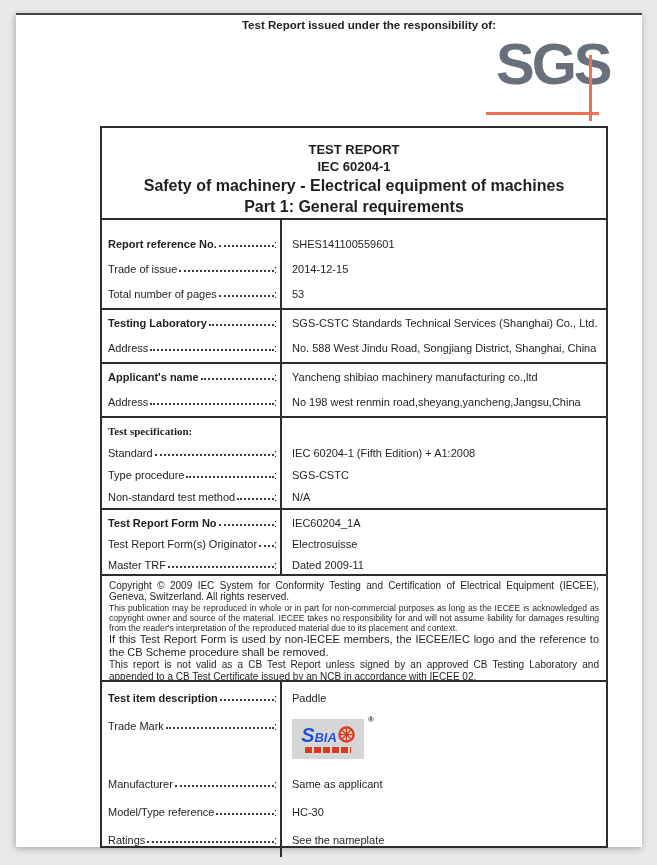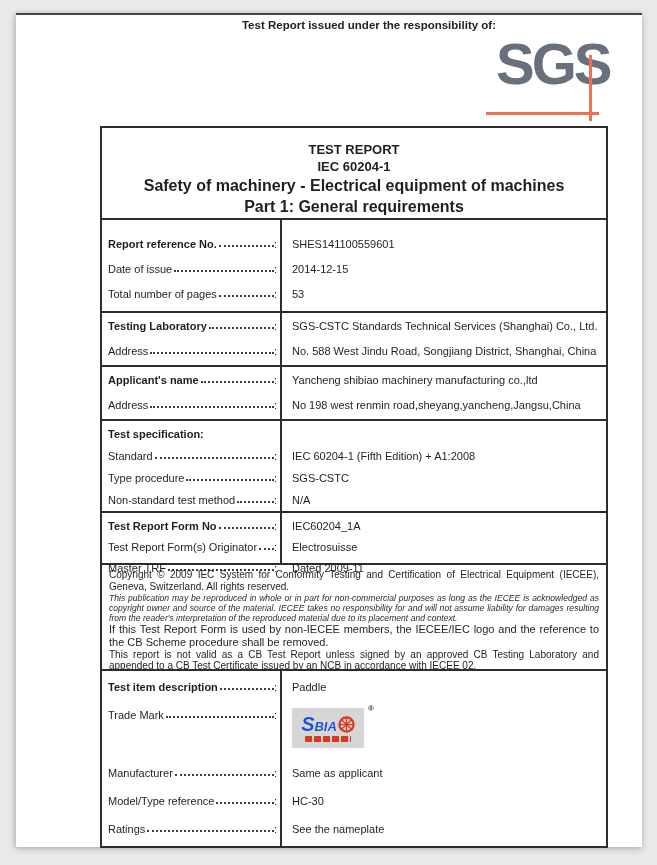--- a/index.html
+++ b/index.html
@@ -61,28 +61,28 @@
   .colon { padding-top:5px; padding-right:3px; }
   .label-cell { width:172px; display:flex; }
   .value { padding:5px 4px 0 12px; }
 
   .sec-a { height:112px; padding-top:13px; }
   .sec-a .row { height:25px; }
   .sec-b, .sec-c { height:58px; padding-top:2px; }
   .sec-b .row, .sec-c .row { height:25px; }
   .sec-d { height:94px; padding-top:2px; }
   .sec-d .row { height:22px; }
-  .sec-e { height:52px; padding-top:2px; }
+  .sec-e { height:66px; padding-top:2px; }
   .sec-e .row { height:21px; }
-  .heading-row { font-weight:bold; padding:5px 0 0 6px; height:22px; }
+  .heading-row { font-weight:bold; padding:5px 0 0 6px; height:22px;font-family:Liberation Serif, serif; }
 
   .sec-f { height:106px; padding:4px 7px 0 7px; }
   .sec-f p { text-align:justify; }
   .cp-bold { font-size:10px; font-weight:normal; line-height:1.18; }
-  .cp-small { font-size:8.6px; line-height:1.17; color:#2a2a2a;font-style:italic; }
+  .cp-small { font-size:8.6px; line-height:1.17; color:#2a2a2a; }
   .cp-normal { font-size:11px; line-height:1.18; }
 
   .sec-g { flex:1; padding-top:5px; }
   .sec-g .row { height:28px; }
   .sec-g .row.logo-row { height:58px; }
 
   
   .tm-wrap { position:relative; margin:4px 0 0 12px; width:80px; }
   .tm-box {
     width:72px; height:40px; background:#d6d6d6;
@@ -131,21 +131,21 @@
         <div class="row">
           <span class="label-cell">
               <span class="lbl b">Report reference No.</span>
               <span class="leader"></span>
               <span class="colon">:</span>
             </span>
           <span class="value">SHES141100559601</span>
         </div>
         <div class="row">
           <span class="label-cell">
-              <span class="lbl">Date of issue</span>
+              <span class="lbl">Trade of issue</span>
               <span class="leader"></span>
               <span class="colon">:</span>
             </span>
           <span class="value">2014-12-15</span>
         </div>
         <div class="row">
           <span class="label-cell">
               <span class="lbl">Total number of pages</span>
               <span class="leader"></span>
               <span class="colon">:</span>

